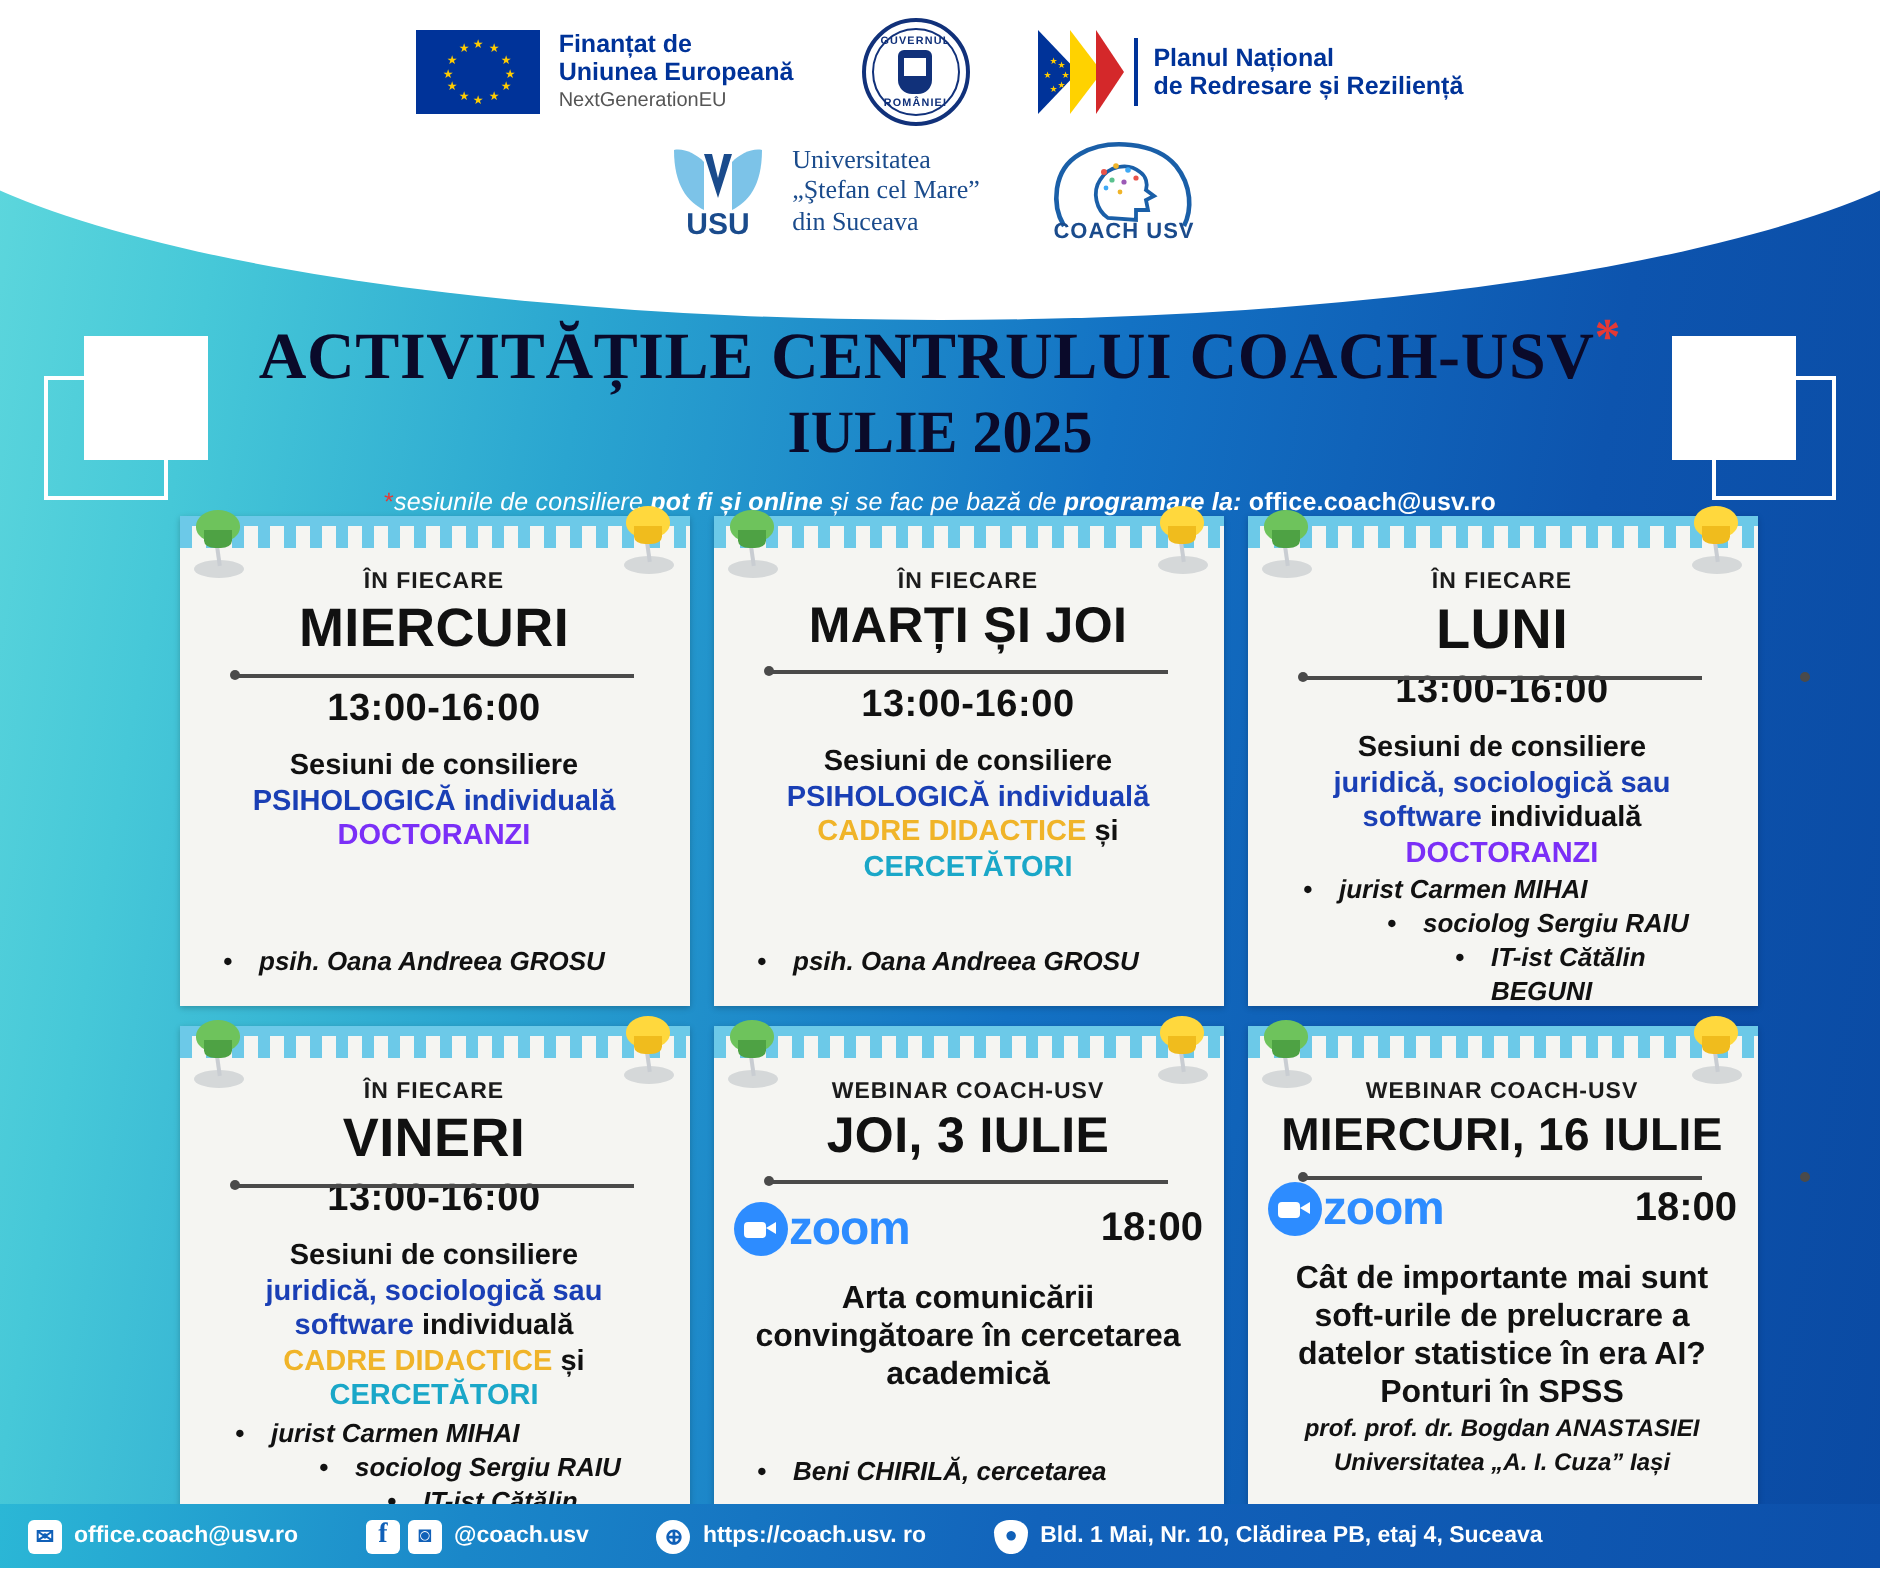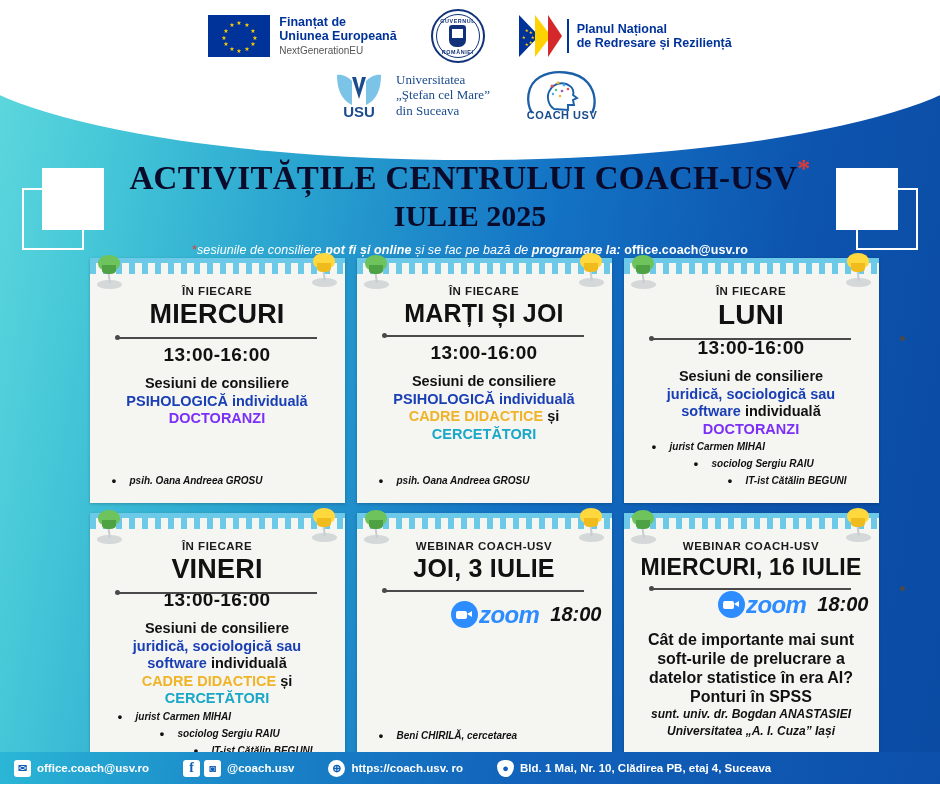--- a/index.html
+++ b/index.html
@@ -224,21 +224,21 @@
   .c-body {
     text-align: center; font-weight: bold; font-size: 14.5px;
     line-height: 17.5px; color: #111; margin-top: 9px;
   }
   .c-body .blue   { color: #1a3fb5; }
   .c-body .purple { color: #7b2ff7; }
   .c-body .gold   { color: #f0b429; }
   .c-body .cyan   { color: #1aa7c8; }
   .c-list {
     margin-top: auto; padding: 0 2px 2px;
-    font-size: 10px; font-style: italic; font-weight: bold; color: #111;
+    font-size: 13px; font-style: italic; font-weight: bold; color: #111;
     list-style: none;
   }
   .c-list li { position: relative; line-height: 17px; }
   .c-list li::before {
     content: "\2022"; position: absolute; font-size: 13px;
   }
   .c-list li.i0 { padding-left: 34px; text-align: left; }
   .c-list li.i0::before { left: 16px; }
   .c-list li.i1 { padding-left: 76px; text-align: left; }
   .c-list li.i1::before { left: 58px; }
@@ -253,22 +253,22 @@
     line-height: 19px; color: #111; margin-top: 12px;
   }
   .c-speaker {
     margin-top: auto; text-align: center; font-style: italic;
     font-weight: bold; font-size: 12px; line-height: 17px; color: #111;
     padding-bottom: 6px;
   }
 
   
   .zoom-row {
-    display: flex; align-items: center; justify-content: flex-end;
-    gap: 11px; margin-top: 4px; font-style: italic;
+    display: flex; align-items: center; justify-content: space-between;
+    gap: 11px; margin-top: 4px;
   }
   .zoom-logo { display: flex; align-items: center; gap: 1px; }
   .zoom-circle {
     width: 27px; height: 27px; border-radius: 50%; background: #2d8cff;
     position: relative; flex: none;
   }
   .zoom-circle::before {
     content: ""; position: absolute; left: 5px; top: 9.5px;
     width: 11px; height: 8px; background: #fff; border-radius: 2px;
   }
@@ -557,20 +557,21 @@
         <div class="c-pre">WEBINAR COACH-USV</div>
         <div class="c-day" style="font-size:25px;line-height:29px;">JOI, 3 IULIE</div>
         <div class="c-rule"></div>
         <div class="zoom-row">
           <span class="zoom-logo">
             <span class="zoom-circle"></span>
             <span class="zoom-word">zoom</span>
           </span>
           <span class="zoom-time">18:00</span>
         </div>
+        <div class="c-title">Arta comunicării convingătoare în cercetarea academică</div>
         <ul class="c-list center">
           <li class="i0">Beni CHIRILĂ, cercetarea</li>
         </ul>
       </div>
       <div class="card">
         <div class="teeth-bar"></div>
         <div class="teeth"></div>
         <div class="pin pin-l pin-green">
           <div class="shadow"></div>
           <div class="needle"></div>
@@ -586,21 +587,21 @@
         <div class="c-rule"></div>
         <div class="zoom-row">
           <span class="zoom-logo">
             <span class="zoom-circle"></span>
             <span class="zoom-word">zoom</span>
           </span>
           <span class="zoom-time">18:00</span>
         </div>
         <div class="c-title">Cât de importante mai sunt soft-urile de prelucrare a datelor statistice în era AI? Ponturi în SPSS</div>
         <div class="c-speaker">
-          <div>sunt. univ. dr. Bogdan ANASTASIEI</div>
+          <div>prof. prof. dr. Bogdan ANASTASIEI</div>
           <div>Universitatea „A. I. Cuza” Iași</div>
         </div>
       </div>
     </div>
 
   <div class="footer">
     <div class="f-item">
       <span class="f-ico ico-sq">✉</span>
       <span>office.coach@usv.ro</span>
     </div>

